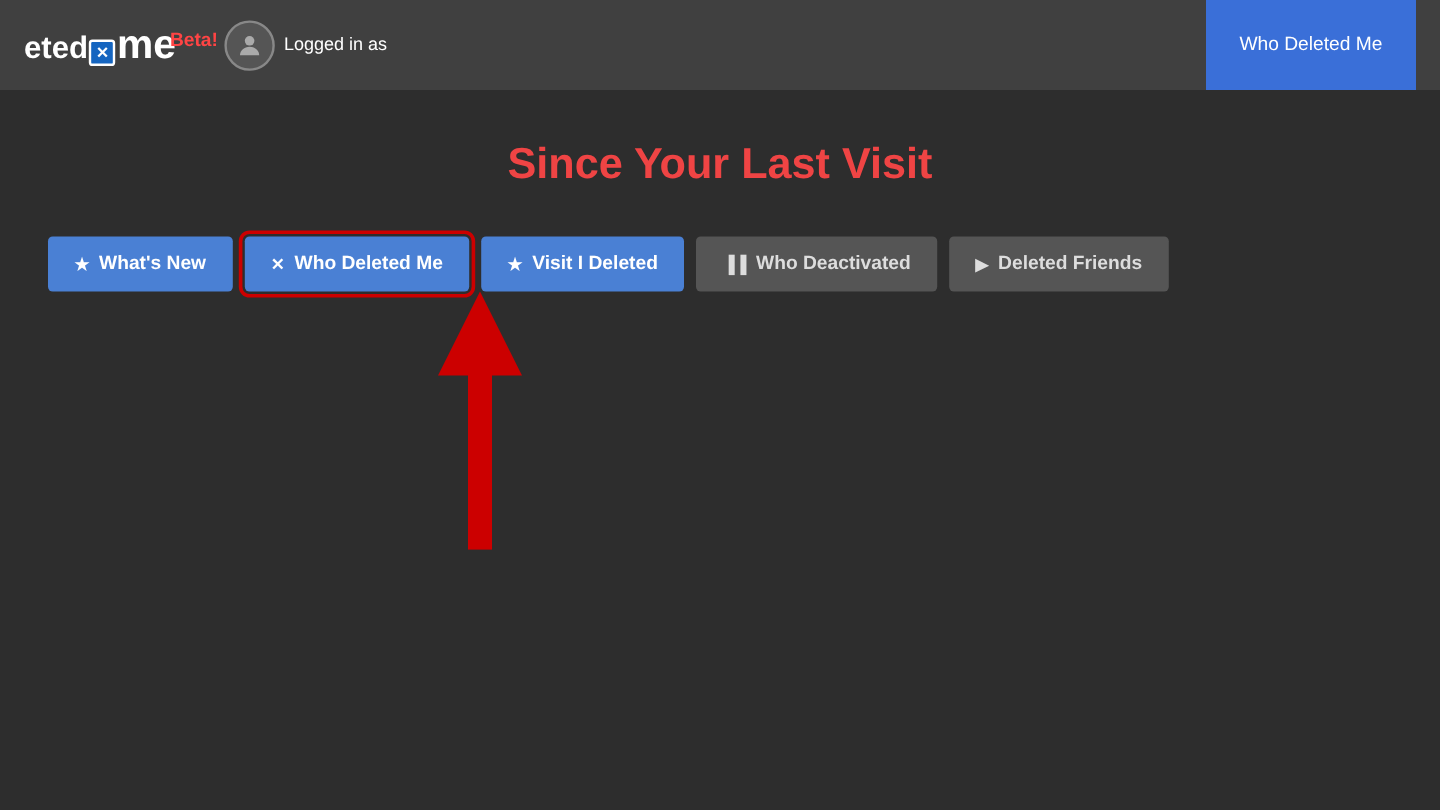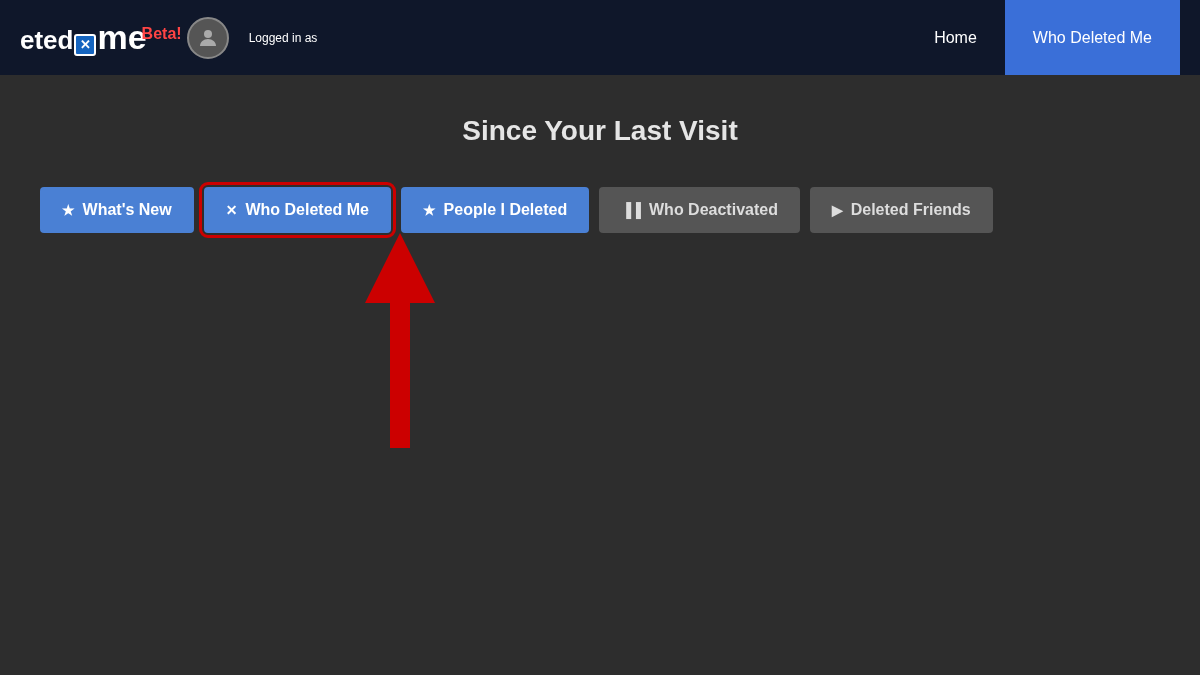--- a/index.html
+++ b/index.html
@@ -7,21 +7,21 @@
     body {
       width: 1200px;
       height: 675px;
       overflow: hidden;
       font-family: Arial, Helvetica, sans-serif;
       background: #2d2d2d;
     }
 
     
     .navbar {
-      background: #0f172a;
+      background: #404040;
       height: 75px;
       display: flex;
       align-items: center;
       padding: 0 20px;
       position: relative;
     }
 
     .navbar-brand {
       display: flex;
       align-items: center;
@@ -82,22 +82,22 @@
       border: 2px solid #888;
       display: flex;
       align-items: center;
       justify-content: center;
       color: #ccc;
       font-size: 20px;
     }
 
     .logged-in-text {
       color: white;
-      font-size: 12px;
-      margin-left: 20px;
+      font-size: 15px;
+      margin-left: 8px;
     }
 
     .navbar-links {
       margin-left: auto;
       display: flex;
       align-items: stretch;
       height: 75px;
     }
 
     .nav-link {
@@ -115,22 +115,22 @@
     .nav-link.active {
       background: #3a6fd8;
     }
 
     
     .main-content {
       padding: 40px 40px 20px 40px;
     }
 
     .page-title {
-      color: #e5e5e5;
-      font-size: 28px;
+      color: #ef4444;
+      font-size: 36px;
       font-weight: bold;
       text-align: center;
       margin-bottom: 40px;
     }
 
     .tabs-container {
       display: flex;
       gap: 10px;
       flex-wrap: wrap;
     }
@@ -210,44 +210,41 @@
 
   <div class="avatar-circle">
     <svg width="24" height="24" viewBox="0 0 24 24" fill="#aaa">
       <circle cx="12" cy="8" r="4"></circle>
       <path d="M4 20c0-4 3.6-7 8-7s8 3 8 7"></path>
     </svg>
   </div>
   <span class="logged-in-text">Logged in as</span>
 
   <div class="navbar-links">
-    <a class="nav-link">
-      <span>Home</span>
-    </a>
     <a class="nav-link active">
       <span>Who Deleted Me</span>
     </a>
   </div>
 </nav>
 
 <div class="main-content">
   <h1 class="page-title">Since Your Last Visit</h1>
 
   <div class="tabs-container">
     <button class="tab-btn whats-new">
       <span class="tab-icon">★</span>
       <span>What's New</span>
     </button>
     <button class="tab-btn who-deleted">
       <span class="tab-icon">✕</span>
       <span>Who Deleted Me</span>
     </button>
     <button class="tab-btn people-deleted">
       <span class="tab-icon">★</span>
-      <span>People I Deleted</span>
+      <span>Visit I Deleted</span>
     </button>
     <button class="tab-btn who-deactivated">
       <span class="tab-icon">▐▐</span>
       <span>Who Deactivated</span>
     </button>
     <button class="tab-btn current-friends">
       <span class="tab-icon">▶</span>
       <span>Deleted Friends</span>
     </button>
   </div>

